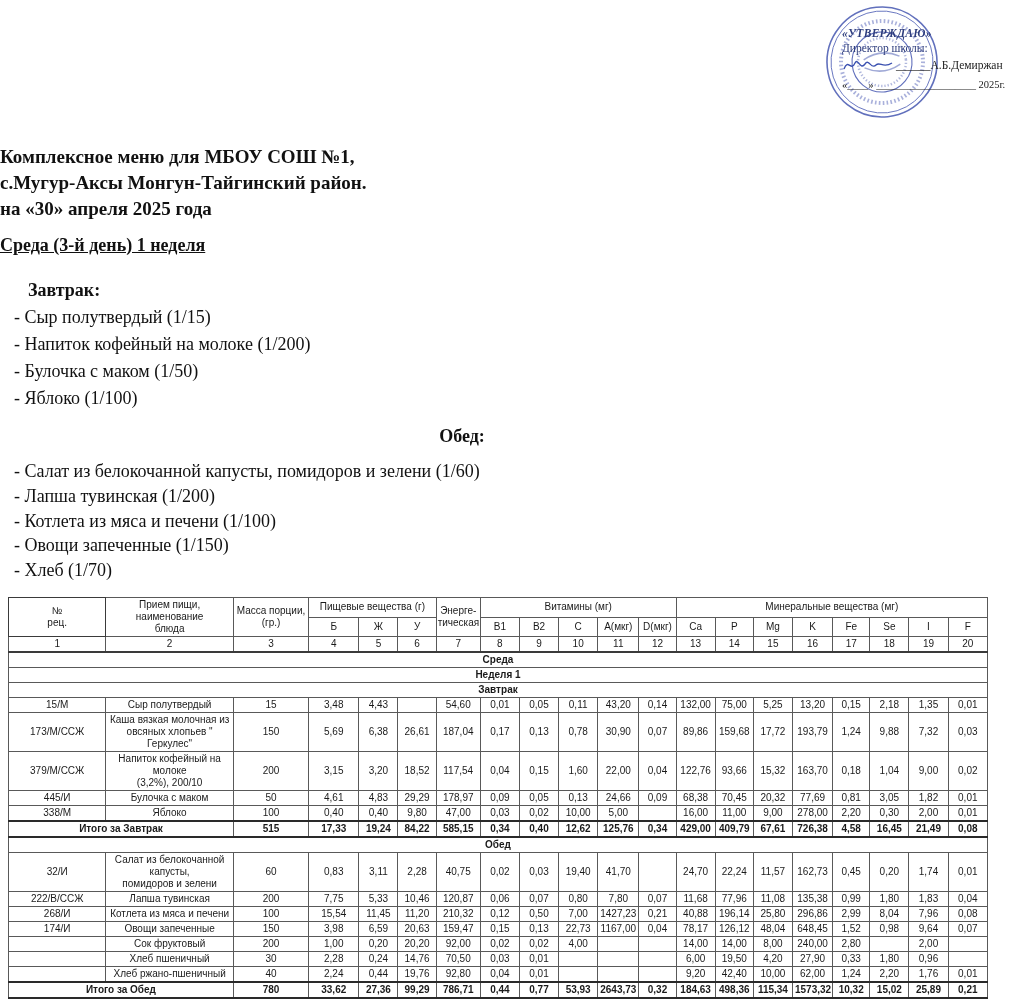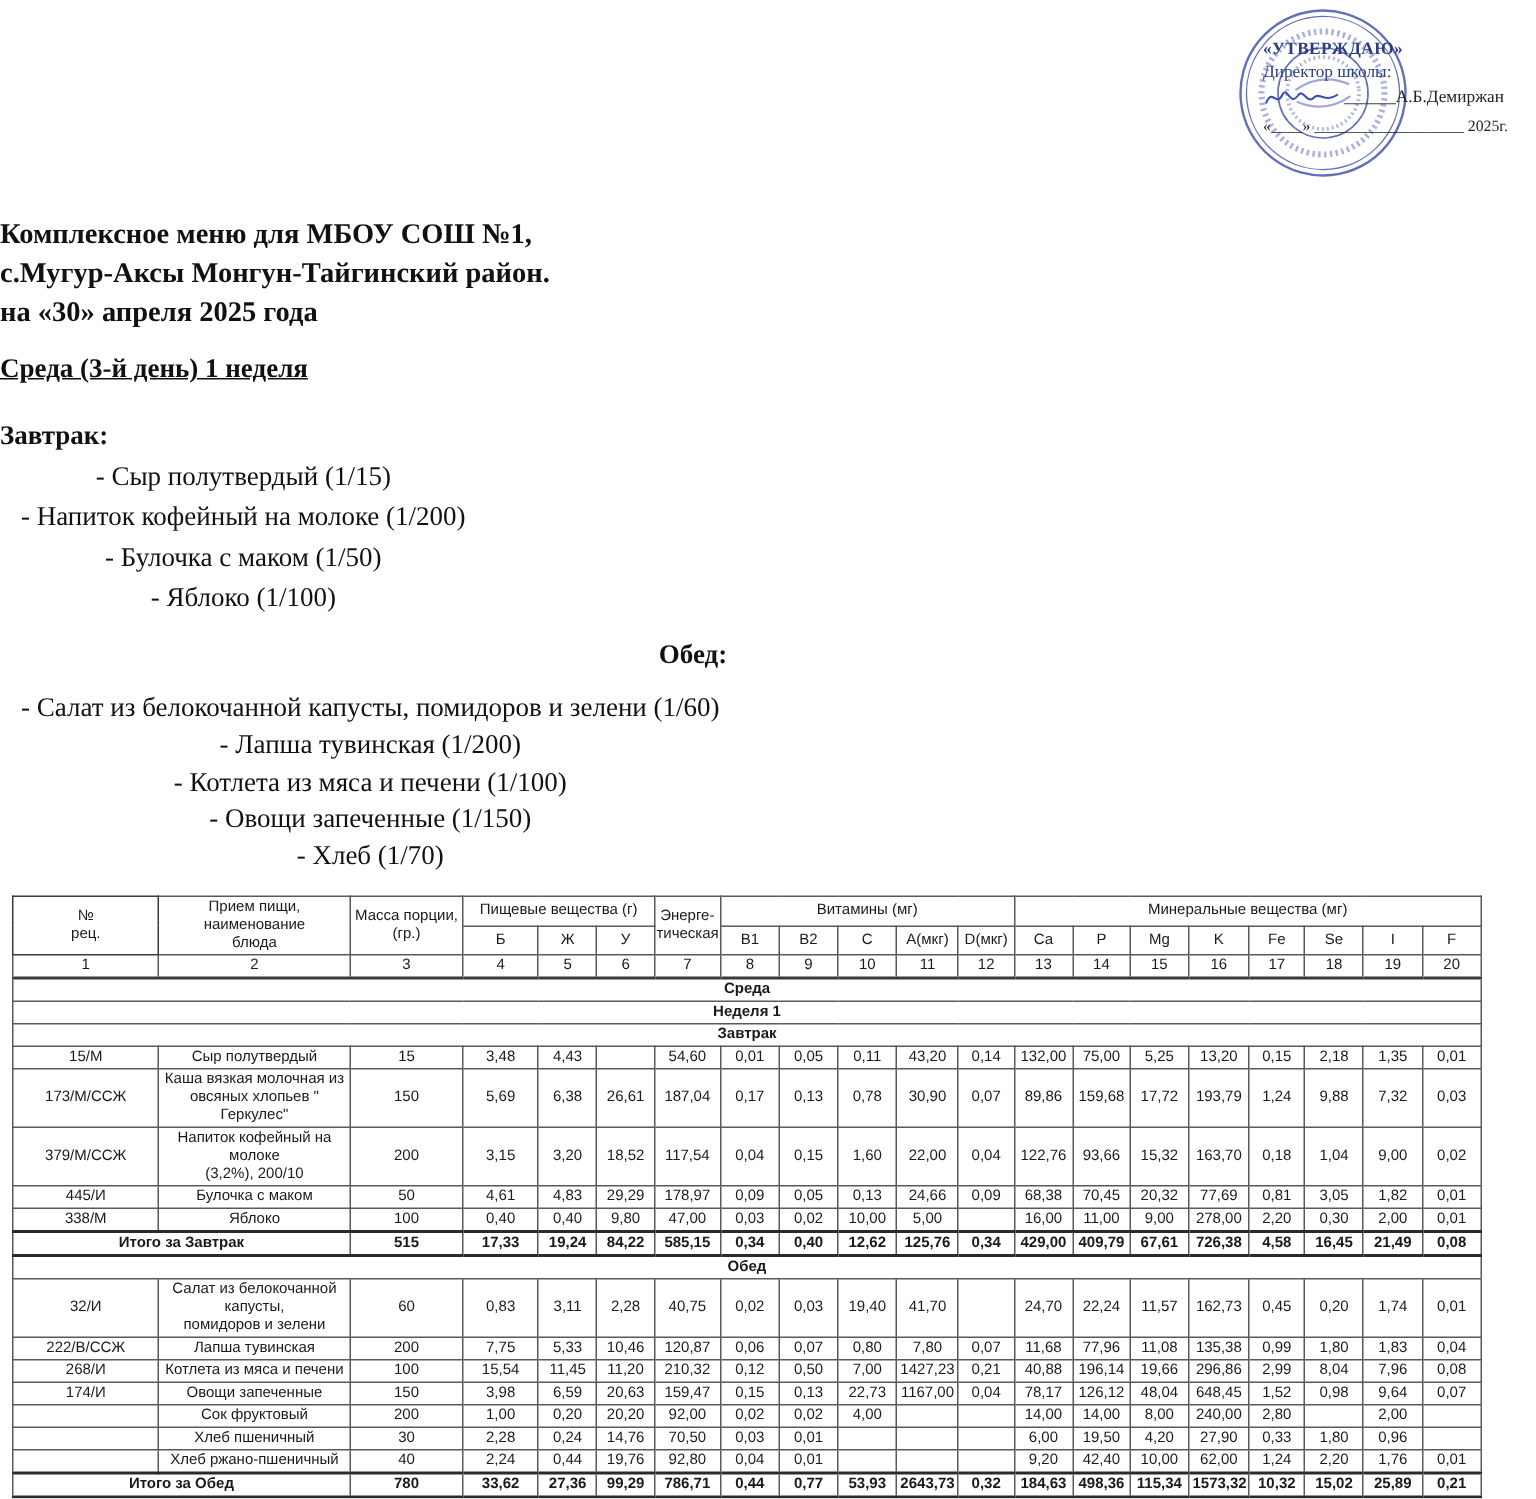--- a/index.html
+++ b/index.html
@@ -3,36 +3,36 @@
 <meta charset="utf-8">
 <style>
   html,body{margin:0;padding:0;background:#fff;}
   .page{position:relative;width:1024px;height:999px;background:#fff;overflow:hidden;
         font-family:"Liberation Serif", serif;color:#111;}
 
   
   .stamp-area{position:absolute;top:4px;right:6px;width:200px;height:118px;}
   .stamp-svg{position:absolute;left:6px;top:0px;width:116px;height:116px;opacity:.82;}
   .approve-block{position:absolute;left:24px;top:22px;width:176px;font-size:11.5px;line-height:15px;}
-  .approve-line1{color:#2e3d7d;font-weight:bold;letter-spacing:.3px;}
+  .approve-line1{color:#2e3d7d;font-weight:bold;letter-spacing:.3px;font-style:italic;}
   .approve-line2{color:#2e3d7d;}
   .sig-row{display:flex;align-items:center;color:#222;white-space:nowrap;}
   .sig-svg{width:52px;height:18px;margin-right:2px;}
   .date-row{color:#222;font-size:10.5px;margin-top:3px;white-space:nowrap;}
 
   
   .title-block{position:absolute;top:144px;left:0;width:896px;text-align:left;}
   .title-line{font-weight:bold;font-size:19px;line-height:26px;}
   .day-line{font-weight:bold;font-size:18px;text-decoration:underline;margin-top:13px;}
   .meal-heading{font-weight:bold;font-size:18px;}
-  .breakfast-heading{margin-top:24px;}
+  .breakfast-heading{margin-top:24px;margin-left:28px;}
   .lunch-heading{position:absolute;top:426px;left:0;width:924px;text-align:center;}
 
   
-  .menu-list{position:absolute;left:14px;font-size:18px;text-align:center;}
+  .menu-list{position:absolute;left:14px;font-size:18px;}
   .breakfast-list{top:304px;line-height:27px;}
   .lunch-list{top:459px;line-height:24.8px;}
 
   
   table.nutri{position:absolute;left:8px;top:597px;width:980px;border-collapse:collapse;
       table-layout:fixed;font-family:"Liberation Sans", sans-serif;font-size:10px;
       color:#1a1a1a;line-height:1.2;}
   table.nutri td{border:1px solid #595959;padding:1px 2px;text-align:center;
       overflow:hidden;vertical-align:middle;}
   table.nutri .outer{border:1.5px solid #3a3a3a;}
@@ -386,21 +386,21 @@
           <td class="num">11,45</td>
           <td class="num">11,20</td>
           <td class="num">210,32</td>
           <td class="num">0,12</td>
           <td class="num">0,50</td>
           <td class="num">7,00</td>
           <td class="num">1427,23</td>
           <td class="num">0,21</td>
           <td class="num">40,88</td>
           <td class="num">196,14</td>
-          <td class="num">19,66</td>
+          <td class="num">25,80</td>
           <td class="num">296,86</td>
           <td class="num">2,99</td>
           <td class="num">8,04</td>
           <td class="num">7,96</td>
           <td class="num">0,08</td>
         </tr>
         <tr class="r-item">
           <td class="id">174/И</td>
           <td class="name">Овощи запеченные</td>
           <td class="num">150</td>

